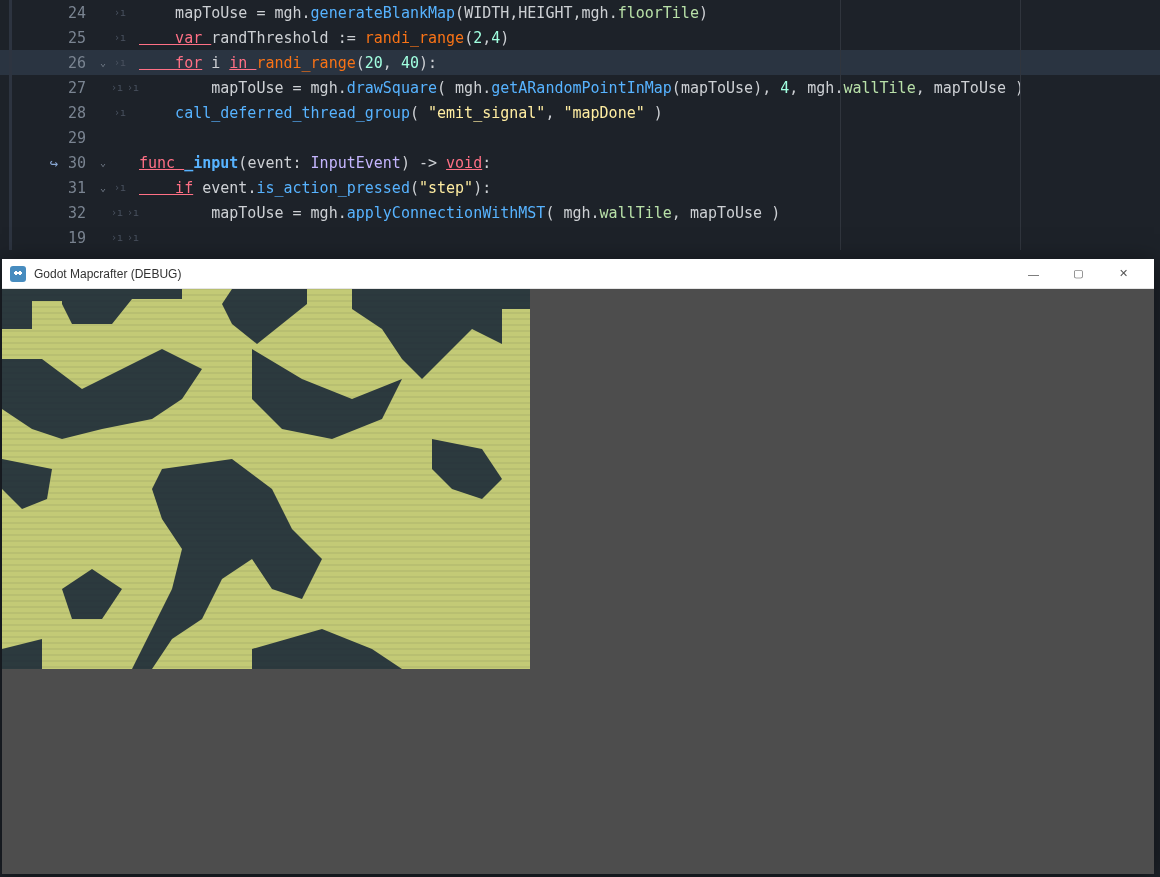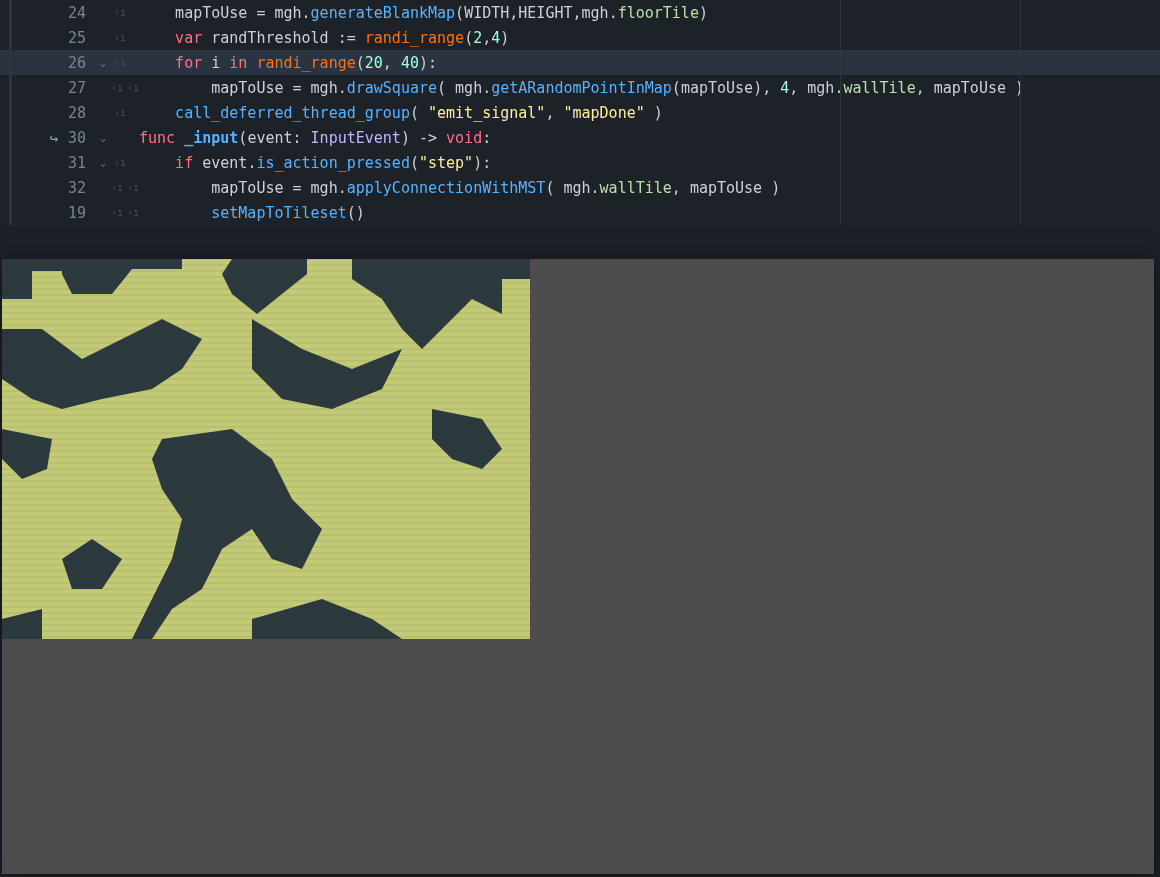--- a/index.html
+++ b/index.html
@@ -55,21 +55,21 @@
     color: #4a5260;
     font-size: 10px;
   }
   .exec-icon {
     color: #8aa8d4;
     margin-right: 4px;
     font-size: 14px;
   }
   .code-content { flex: 1; }
   .tok-default { color: #cdd0d4; }
-  .tok-keyword { color: #ff7085; }
+  .tok-keyword { color: #ff7085; text-decoration: underline; }
   .tok-func    { color: #57b3ff; font-weight: bold; }
   .tok-method  { color: #57b3ff; }
   .tok-type    { color: #c4b5fd; }
   .tok-member  { color: #b8e0a8; }
   .tok-number  { color: #a1ffe0; }
   .tok-string  { color: #ffeda1; }
   .tok-builtin { color: #f97316; }
   .tok-punct   { color: #cdd0d4; }
   .tok-op      { color: #cdd0d4; }
 
@@ -173,28 +173,38 @@
 <div class="editor-area" style="position:relative;">
   <div class="left-accent"></div>
   <div class="right-margin"></div>
   <div class="right-margin2"></div>
   <div id="code-lines">
       <div class="code-line"><div class="gutter"><span class="line-number">24</span></div><div class="fold-area"><span style="width: 10px;"></span><span class="indent-icon">›ı</span></div><div class="code-content"><span class="tok-default">    mapToUse </span><span class="tok-op">= </span><span class="tok-default">mgh</span><span class="tok-punct">.</span><span class="tok-method">generateBlankMap</span><span class="tok-punct">(</span><span class="tok-default">WIDTH</span><span class="tok-punct">,</span><span class="tok-default">HEIGHT</span><span class="tok-punct">,</span><span class="tok-default">mgh</span><span class="tok-punct">.</span><span class="tok-member">floorTile</span><span class="tok-punct">)</span></div></div>
       <div class="code-line"><div class="gutter"><span class="line-number">25</span></div><div class="fold-area"><span style="width: 10px;"></span><span class="indent-icon">›ı</span></div><div class="code-content"><span class="tok-keyword">    var </span><span class="tok-default">randThreshold </span><span class="tok-op">:= </span><span class="tok-builtin">randi_range</span><span class="tok-punct">(</span><span class="tok-number">2</span><span class="tok-punct">,</span><span class="tok-number">4</span><span class="tok-punct">)</span></div></div>
       <div class="code-line highlighted"><div class="gutter"><span class="line-number">26</span></div><div class="fold-area"><span class="fold-chevron">⌄</span><span class="indent-icon">›ı</span></div><div class="code-content"><span class="tok-keyword">    for</span><span class="tok-default"> i </span><span class="tok-keyword">in </span><span class="tok-builtin">randi_range</span><span class="tok-punct">(</span><span class="tok-number">20</span><span class="tok-punct">, </span><span class="tok-number">40</span><span class="tok-punct">):</span></div></div>
       <div class="code-line"><div class="gutter"><span class="line-number">27</span></div><div class="fold-area"><span style="width: 10px;"></span><span class="indent-icon">›ı</span><span class="indent-icon">›ı</span></div><div class="code-content"><span class="tok-default">        mapToUse </span><span class="tok-op">= </span><span class="tok-default">mgh</span><span class="tok-punct">.</span><span class="tok-method">drawSquare</span><span class="tok-punct">( </span><span class="tok-default">mgh</span><span class="tok-punct">.</span><span class="tok-method">getARandomPointInMap</span><span class="tok-punct">(</span><span class="tok-default">mapToUse</span><span class="tok-punct">), </span><span class="tok-number">4</span><span class="tok-punct">, </span><span class="tok-default">mgh</span><span class="tok-punct">.</span><span class="tok-member">wallTile</span><span class="tok-punct">, </span><span class="tok-default">mapToUse </span><span class="tok-punct">)</span></div></div>
       <div class="code-line"><div class="gutter"><span class="line-number">28</span></div><div class="fold-area"><span style="width: 10px;"></span><span class="indent-icon">›ı</span></div><div class="code-content"><span class="tok-method">    call_deferred_thread_group</span><span class="tok-punct">( </span><span class="tok-string">"emit_signal"</span><span class="tok-punct">, </span><span class="tok-string">"mapDone"</span><span class="tok-punct"> )</span></div></div>
+      <div class="code-line"><div class="gutter"><span class="line-number">29</span></div><div class="fold-area"><span style="width: 10px;"></span></div><div class="code-content"></div></div>
       <div class="code-line"><div class="gutter"><span class="exec-icon">↪</span><span class="line-number">30</span></div><div class="fold-area"><span class="fold-chevron">⌄</span></div><div class="code-content"><span class="tok-keyword">func </span><span class="tok-func">_input</span><span class="tok-punct">(</span><span class="tok-default">event</span><span class="tok-punct">: </span><span class="tok-type">InputEvent</span><span class="tok-punct">)</span><span class="tok-op"> -&gt; </span><span class="tok-keyword">void</span><span class="tok-punct">:</span></div></div>
       <div class="code-line"><div class="gutter"><span class="line-number">31</span></div><div class="fold-area"><span class="fold-chevron">⌄</span><span class="indent-icon">›ı</span></div><div class="code-content"><span class="tok-keyword">    if</span><span class="tok-default"> event</span><span class="tok-punct">.</span><span class="tok-method">is_action_pressed</span><span class="tok-punct">(</span><span class="tok-string">"step"</span><span class="tok-punct">):</span></div></div>
       <div class="code-line"><div class="gutter"><span class="line-number">32</span></div><div class="fold-area"><span style="width: 10px;"></span><span class="indent-icon">›ı</span><span class="indent-icon">›ı</span></div><div class="code-content"><span class="tok-default">        mapToUse </span><span class="tok-op">= </span><span class="tok-default">mgh</span><span class="tok-punct">.</span><span class="tok-method">applyConnectionWithMST</span><span class="tok-punct">( </span><span class="tok-default">mgh</span><span class="tok-punct">.</span><span class="tok-member">wallTile</span><span class="tok-punct">, </span><span class="tok-default">mapToUse </span><span class="tok-punct">)</span></div></div>
-      <div class="code-line"><div class="gutter"><span class="line-number">19</span></div><div class="fold-area"><span style="width: 10px;"></span><span class="indent-icon">›ı</span><span class="indent-icon">›ı</span></div><div class="code-content"><span class="tok-method">        setMapToTileset</span><span class="tok-punct">()</span></div></div>
+      <div class="code-line"><div class="gutter"><span class="line-number">19</span></div><div class="fold-area"><span style="width: 10px;"></span><span class="indent-icon">›ı</span><span class="indent-icon">›ı</span></div></div>
     </div>
 </div>
 
 <div class="game-window">
+  <div class="titlebar">
+    <div class="titlebar-icon"></div>
+    <div class="titlebar-text">Godot Mapcrafter (DEBUG)</div>
+    <div class="win-controls">
+      <div class="win-btn">—</div>
+      <div class="win-btn">▢</div>
+      <div class="win-btn">✕</div>
+    </div>
+  </div>
   <div class="game-content">
     <div class="map-canvas">
       <svg viewBox="0 0 528 380" width="528" height="380">
         <rect x="0" y="0" width="528" height="380" fill="#c3ca76"></rect>
         <g fill="#2c3a3e">
 
           <path d="M0 0 L60 0 L60 12 L30 12 L30 40 L0 40 Z"></path>
           <path d="M60 0 L180 0 L180 10 L130 10 L110 35 L70 35 L60 15 Z"></path>
           <path d="M230 0 L305 0 L305 15 L280 35 L255 55 L230 35 L220 15 Z"></path>
           <path d="M350 0 L528 0 L528 20 L500 20 L500 55 L470 40 L440 70 L420 90 L400 70 L380 40 L350 20 Z"></path>

